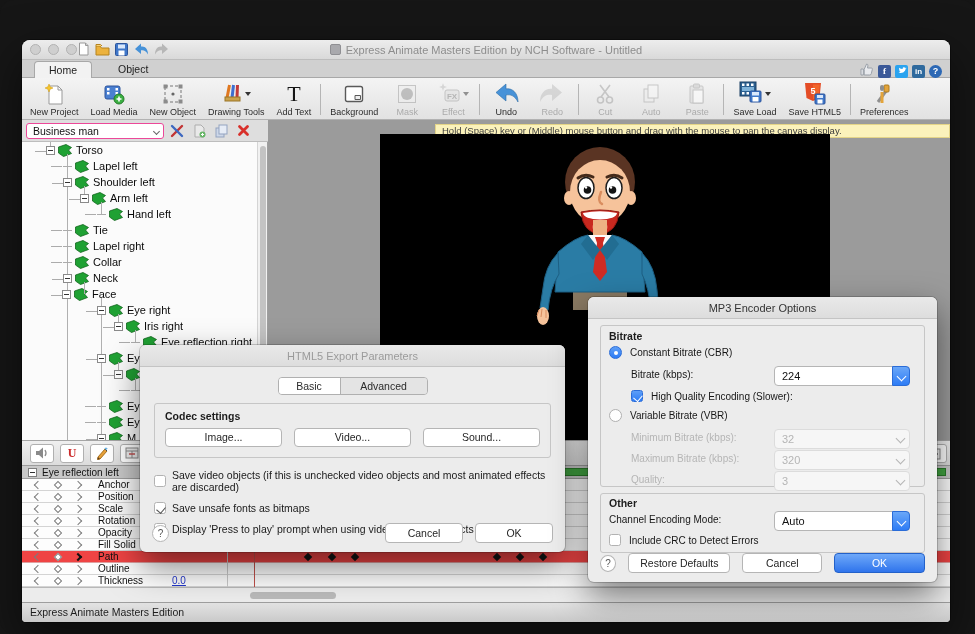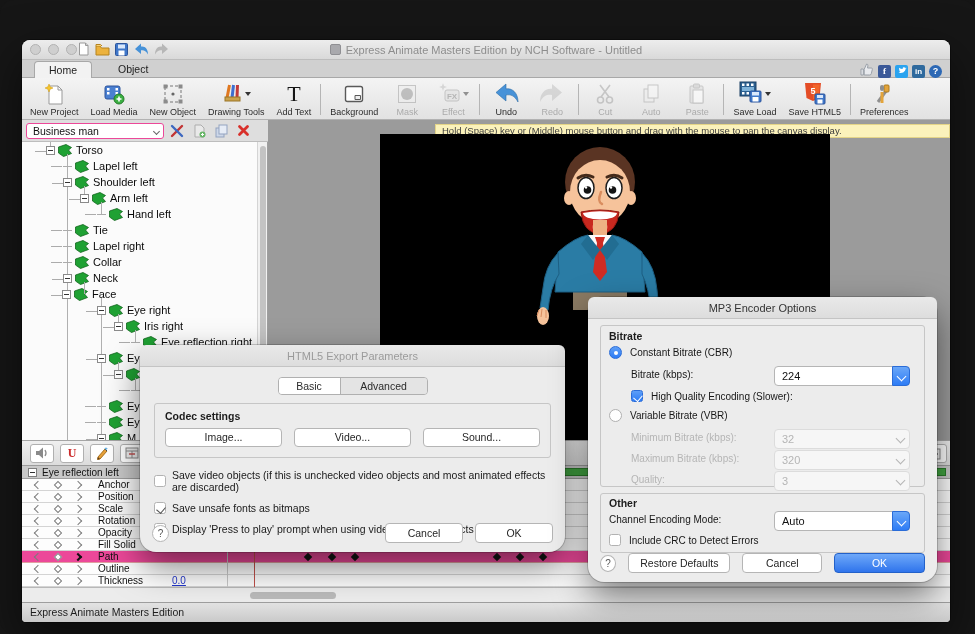--- a/index.html
+++ b/index.html
@@ -96,41 +96,41 @@
   .tlrows { position:absolute; left:0; top:346px; right:0; height:121px; background:#fdfdfd; }
   .colline { position:absolute; left:205px; top:0; bottom:0; width:1px; background:#c9c9c9; }
   .grow { position:relative; height:13px; background:#c9c9c9; border-bottom:1px solid #9e9e9e;
     display:flex; align-items:center; font-size:10px; color:#111; }
   .grow .gexp { width:9px; height:9px; border:1px solid #7e7e7e; background:#fff; position:relative; margin-left:6px; flex:none;}
   .grow .gexp::after { content:''; position:absolute; left:1px; right:1px; top:3px; height:1px; background:#333; }
   .grow .glabel { margin-left:5px; }
   .gtrack { position:absolute; left:210px; right:4px; top:2px; height:8px; background:#42a542; border:1px solid #2a7c2a; }
   .krow { position:relative; height:12px; background:#fdfdfd; border-bottom:1px solid #d4d4d4;
     display:flex; align-items:center; font-size:10px; color:#101010; }
-  .krow.sel { background:#ec4899; border-bottom:1px solid #dfa0a0; }
+  .krow.sel { background:#ef4444; border-bottom:1px solid #dfa0a0; }
   .ch { width:6px; height:6px; border-left:1.5px solid #7c7c7c; border-bottom:1.5px solid #7c7c7c;
     transform:rotate(45deg); flex:none; }
   .ch.r { transform:rotate(-135deg); }
   .dia { width:6px; height:6px; border:1px solid #7c7c7c; background:#fff; transform:rotate(45deg); flex:none; }
   .sel .ch.r.bold { border-color:#111; border-width:2.5px; }
   .kc1 { margin-left:13px; } .kc2 { margin-left:14px; } .kc3 { margin-left:14px; }
   .klabel { margin-left:17px; }
   .kval { position:absolute; left:150px; color:#2336cc; text-decoration:underline; }
   .kdia { position:absolute; top:3px; width:6px; height:6px; background:#151515; transform:rotate(45deg); }
   .playhead { position:absolute; left:232px; top:13px; bottom:0; width:1px; background:#c0504a; z-index:3; }
 
   
   .hscroll { position:absolute; left:0; top:467px; right:0; height:15px; background:#ececec; border-top:1px solid #b8b8b8; }
   .hscroll .thumb { position:absolute; left:228px; top:4px; width:86px; height:7px; border-radius:4px; background:#b9b9b9; }
   .statusbar { position:absolute; left:0; top:482px; right:0; height:20px;
     background:linear-gradient(#e3e3e3,#c9c9c9); border-top:1px solid #9e9e9e;
     font-size:10.5px; color:#1d1d1d; line-height:19px; padding-left:8px; }
 
   
-  .dialog { position:absolute; background:#ececec; border-radius:16px;
+  .dialog { position:absolute; background:#ececec; border-radius:6px;
     box-shadow:0 14px 34px rgba(0,0,0,.5), 0 0 0 1px rgba(0,0,0,.18); z-index:40; }
   .dtitle { height:22px; background:linear-gradient(#e9e9e9,#dddddd); border-bottom:1px solid #c4c4c4;
     border-radius:6px 6px 0 0; text-align:center; font-size:11px; line-height:22px; }
   .dlg-html5 { left:118px; top:305px; width:425px; height:207px; }
   .dlg-html5 .dtitle { color:#9b9b9b; }
   .dlg-mp3 { left:566px; top:257px; width:349px; height:285px; z-index:41; }
   .dlg-mp3 .dtitle { color:#333; }
 
   .seg { width:150px; height:18px; margin:10px auto 0; display:flex; border:1px solid #b0b0b0;
     border-radius:4px; overflow:hidden; font-size:10.5px; color:#2b2b2b; text-align:center; }

